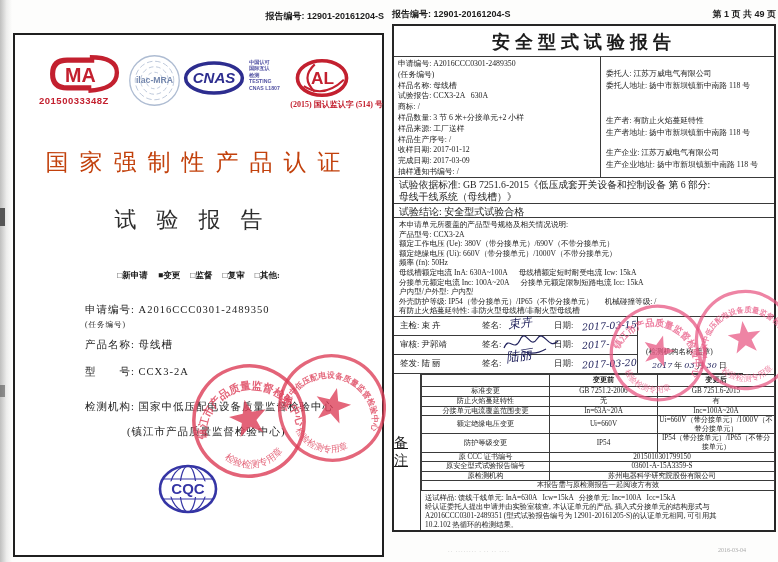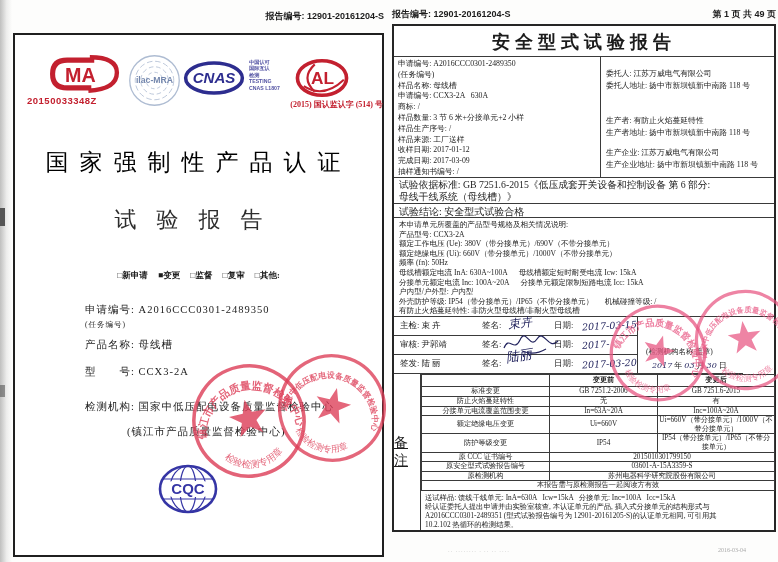--- a/index.html
+++ b/index.html
@@ -7,21 +7,21 @@
           font-family:"Liberation Serif","DejaVu Serif",serif;color:#1c1c1c;}
   .abs{position:absolute;}
   .pre{white-space:pre;}
   .sans{font-family:"Liberation Sans","DejaVu Sans",sans-serif;}
   .b{font-weight:bold;}
   .red{color:#c3202f;}
   .edge{left:0;top:0;width:12px;height:562px;background:linear-gradient(90deg,rgba(90,90,90,.38),rgba(120,120,120,.12) 55%,rgba(0,0,0,0));}
   .edgemark{left:0;width:5px;background:#555;}
   
   .lpage{left:13px;top:33px;width:371px;height:524px;border:2px solid #1f1f1f;background:#fff;box-sizing:border-box;}
-  .ltitle{left:0;top:112px;width:100%;text-align:center;font-size:23px;letter-spacing:11px;color:#000000;}
+  .ltitle{left:0;top:112px;width:100%;text-align:center;font-size:23px;letter-spacing:11px;color:#c2410c;}
   .lsub{left:0;top:170px;width:100%;text-align:center;font-size:22px;letter-spacing:20px;color:#2d2d2d;}
   .chkrow{left:0;top:235px;width:100%;text-align:center;font-size:8.5px;font-weight:bold;}
   .chkrow span{margin:0 4px;}
   .fld{left:70px;font-size:10.5px;letter-spacing:1px;}
   
   .rpage{left:392px;top:24px;width:384px;height:508px;border:2px solid #262626;background:#fff;box-sizing:border-box;}
   .rp{position:absolute;box-sizing:border-box;}
   .rline{font-size:7.8px;line-height:10.8px;}
   .sec{border-top:1px solid #3a3a3a;}
   .sigrow{border-top:1px solid #3a3a3a;font-size:8.5px;}
@@ -43,21 +43,21 @@
 
   <div class="abs sans b" style="left:13px;top:10px;width:371px;text-align:right;font-size:9px;">报告编号: 12901-20161204-S</div>
 
   <div class="abs lpage">
 
     <svg class="abs" style="left:30px;top:20px;" width="78" height="38" viewBox="0 0 100 52">
       <path d="M 64,7 H 27 Q 7,7 7,26 Q 7,45 27,45 H 60" stroke="#c3202f" stroke-width="7" fill="none"></path>
       <path d="M 58,3 Q 95,3 95,24 Q 95,47 56,49" stroke="#c3202f" stroke-width="6" fill="none"></path>
       <text x="24" y="37" font-size="27" font-weight="bold" fill="#c3202f" font-family="Liberation Sans, sans-serif">MA</text>
     </svg>
-    <div class="abs sans b red" style="left:12px;top:60px;font-size:9.5px;letter-spacing:.5px;">20150033348Z</div>
+    <div class="abs sans b red" style="left:24px;top:60px;font-size:9.5px;letter-spacing:.5px;">20150033348Z</div>
 
     <svg class="abs" style="left:112px;top:18px;" width="55" height="55" viewBox="0 0 60 60">
       <circle cx="30" cy="30" r="27" fill="none" stroke="#aebcd2" stroke-width="1.4"></circle>
       <circle cx="30" cy="30" r="21" fill="none" stroke="#b8c4d8" stroke-width="1" stroke-dasharray="6 3"></circle>
       <circle cx="30" cy="30" r="15" fill="none" stroke="#b8c4d8" stroke-width="1" stroke-dasharray="5 3"></circle>
       <circle cx="30" cy="30" r="9" fill="none" stroke="#b8c4d8" stroke-width="1" stroke-dasharray="4 3"></circle>
       <text x="30" y="33" text-anchor="middle" font-size="9.5" font-weight="bold" fill="#7487ad" font-family="Liberation Sans, sans-serif">ilac-MRA</text>
     </svg>
 
     <svg class="abs" style="left:168px;top:25px;" width="62" height="36" viewBox="0 0 70 40">
@@ -116,25 +116,25 @@
 
   <div class="abs rpage">
 
     <div class="rp" style="left:0;top:0;width:380px;height:31px;border-bottom:1px solid #3a3a3a;text-align:center;
          font-size:18px;font-weight:bold;letter-spacing:5px;padding-top:4px;">安全型式试验报告</div>
 
     <div class="rp" style="left:0;top:31px;width:207px;height:120px;border-right:1px solid #3a3a3a;padding:2px 4px;">
       <div class="rline pre">申请编号: A2016CCC0301-2489350</div>
       <div class="rline pre">(任务编号)</div>
       <div class="rline pre">样品名称: 母线槽</div>
-      <div class="rline pre">申请编号: CCX3-2A   630A</div>
+      <div class="rline pre">试验报告: CCX3-2A   630A</div>
       <div class="rline pre">商标: /</div>
       <div class="rline pre">样品数量: 3 节 6 米+分接单元+2 小样</div>
+      <div class="rline pre">样品来源: 工厂送样</div>
       <div class="rline pre">样品生产序号: /</div>
-      <div class="rline pre">样品来源: 工厂送样</div>
       <div class="rline pre">收样日期: 2017-01-12</div>
       <div class="rline pre">完成日期: 2017-03-09</div>
       <div class="rline pre">抽样通知书编号: /</div>
     </div>
     <div class="rp" style="left:208px;top:31px;width:172px;height:120px;padding:2px 4px;">
       <div style="margin-top:9px;">
         <div class="rline" style="line-height:12px;">委托人: 江苏万威电气有限公司</div>
         <div class="rline" style="line-height:12px;">委托人地址: 扬中市新坝镇新中南路 118 号</div>
       </div>
       <div style="margin-top:23px;">

